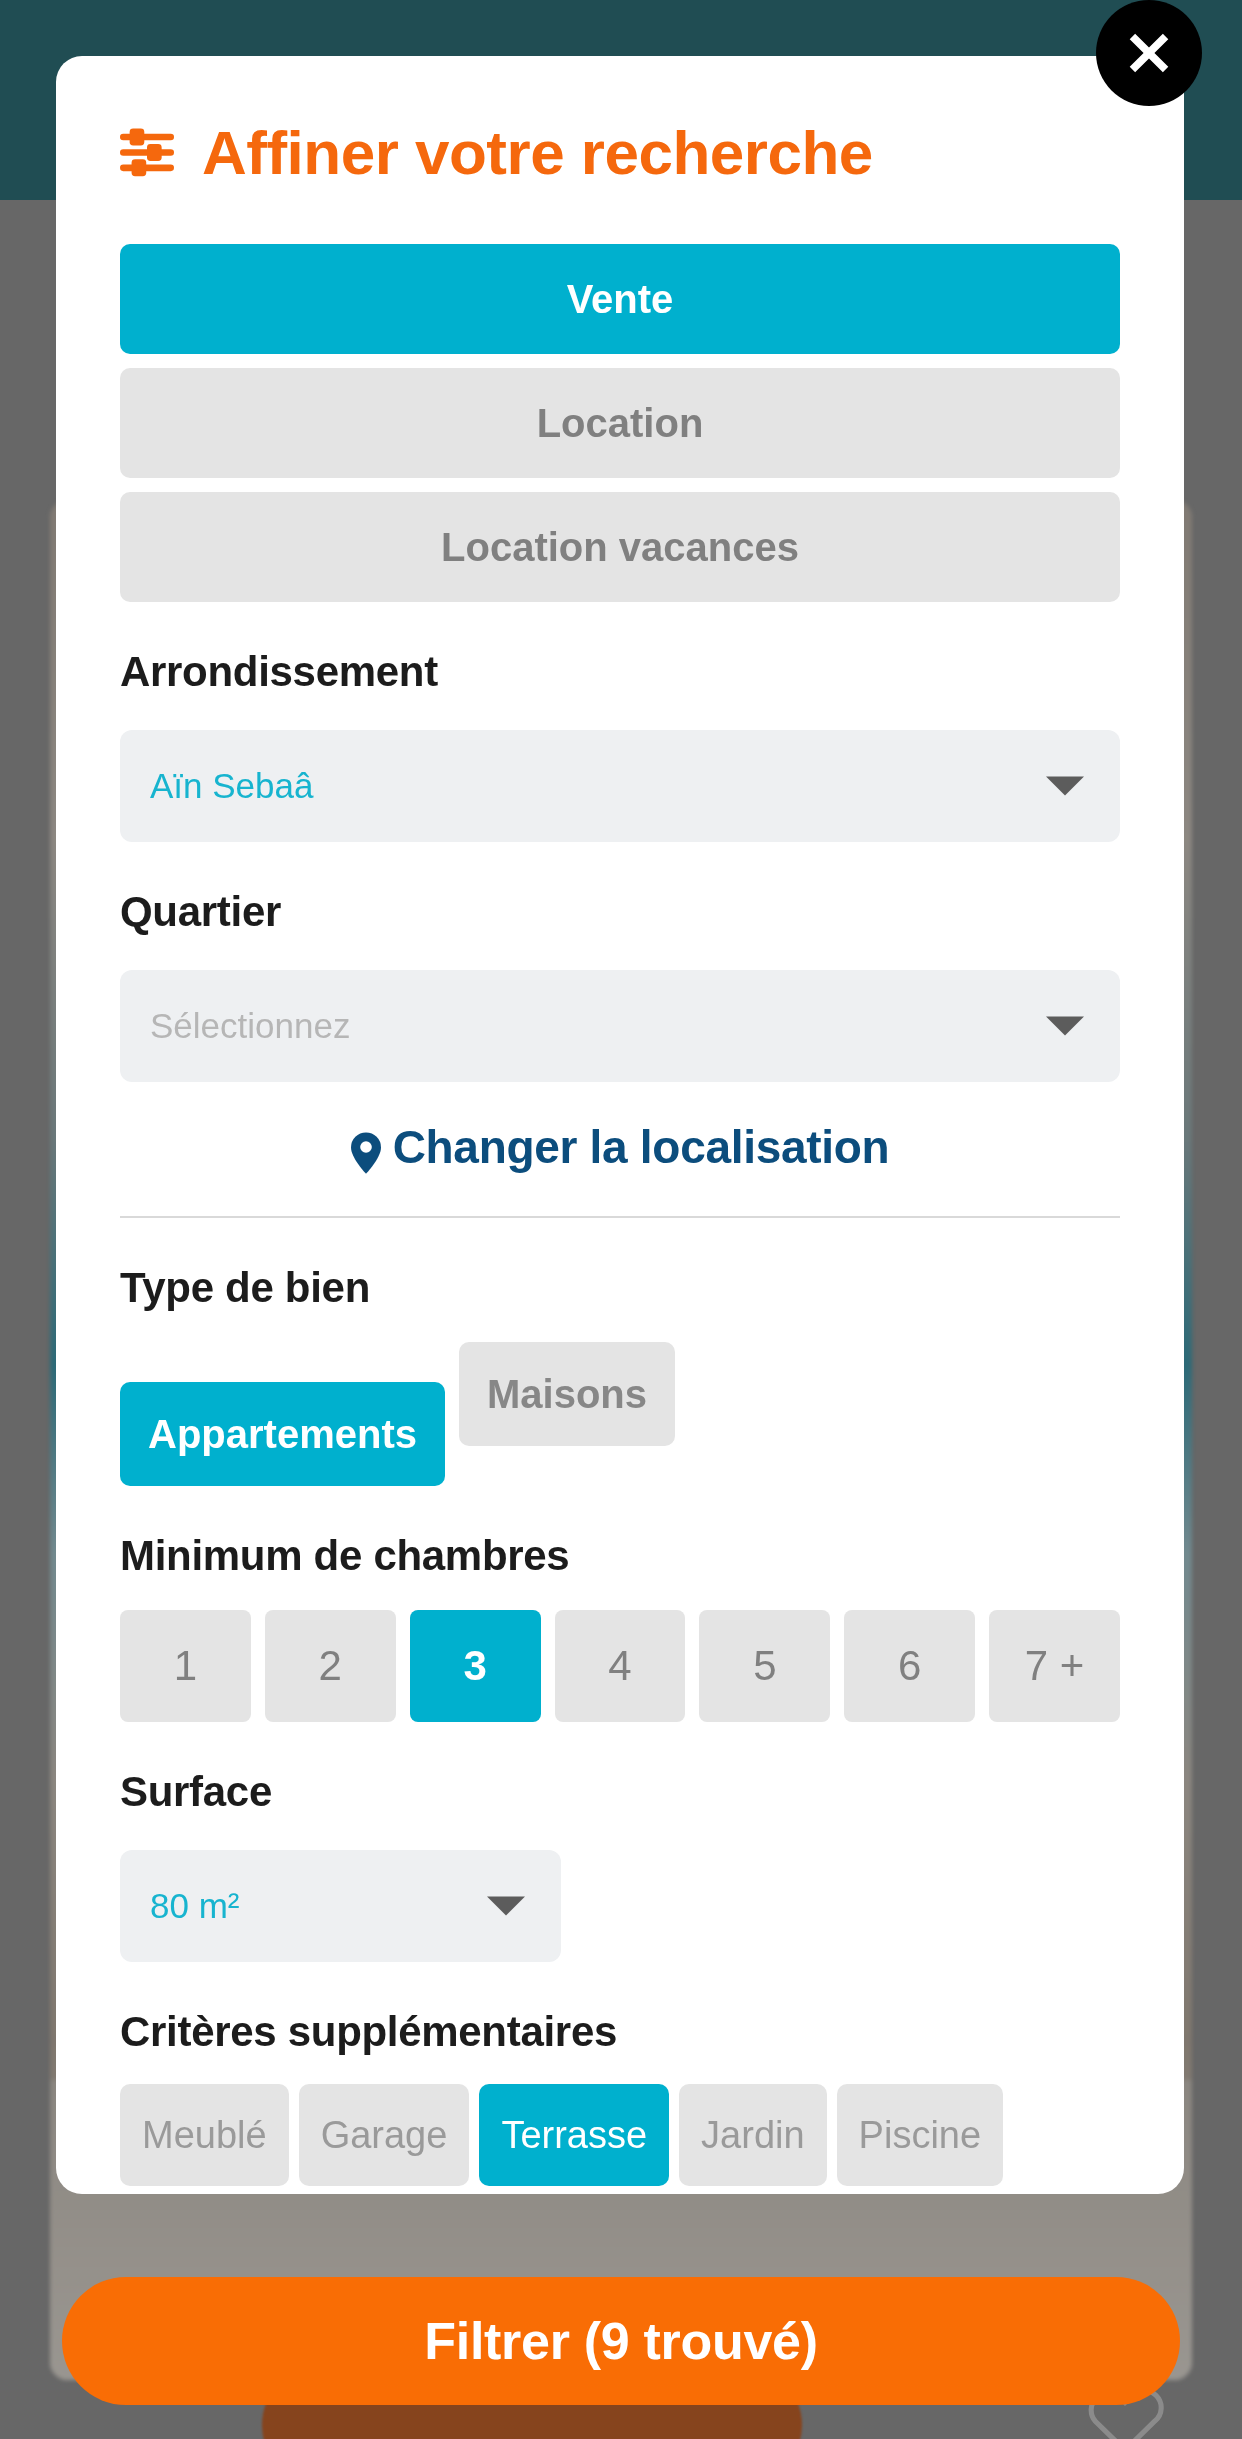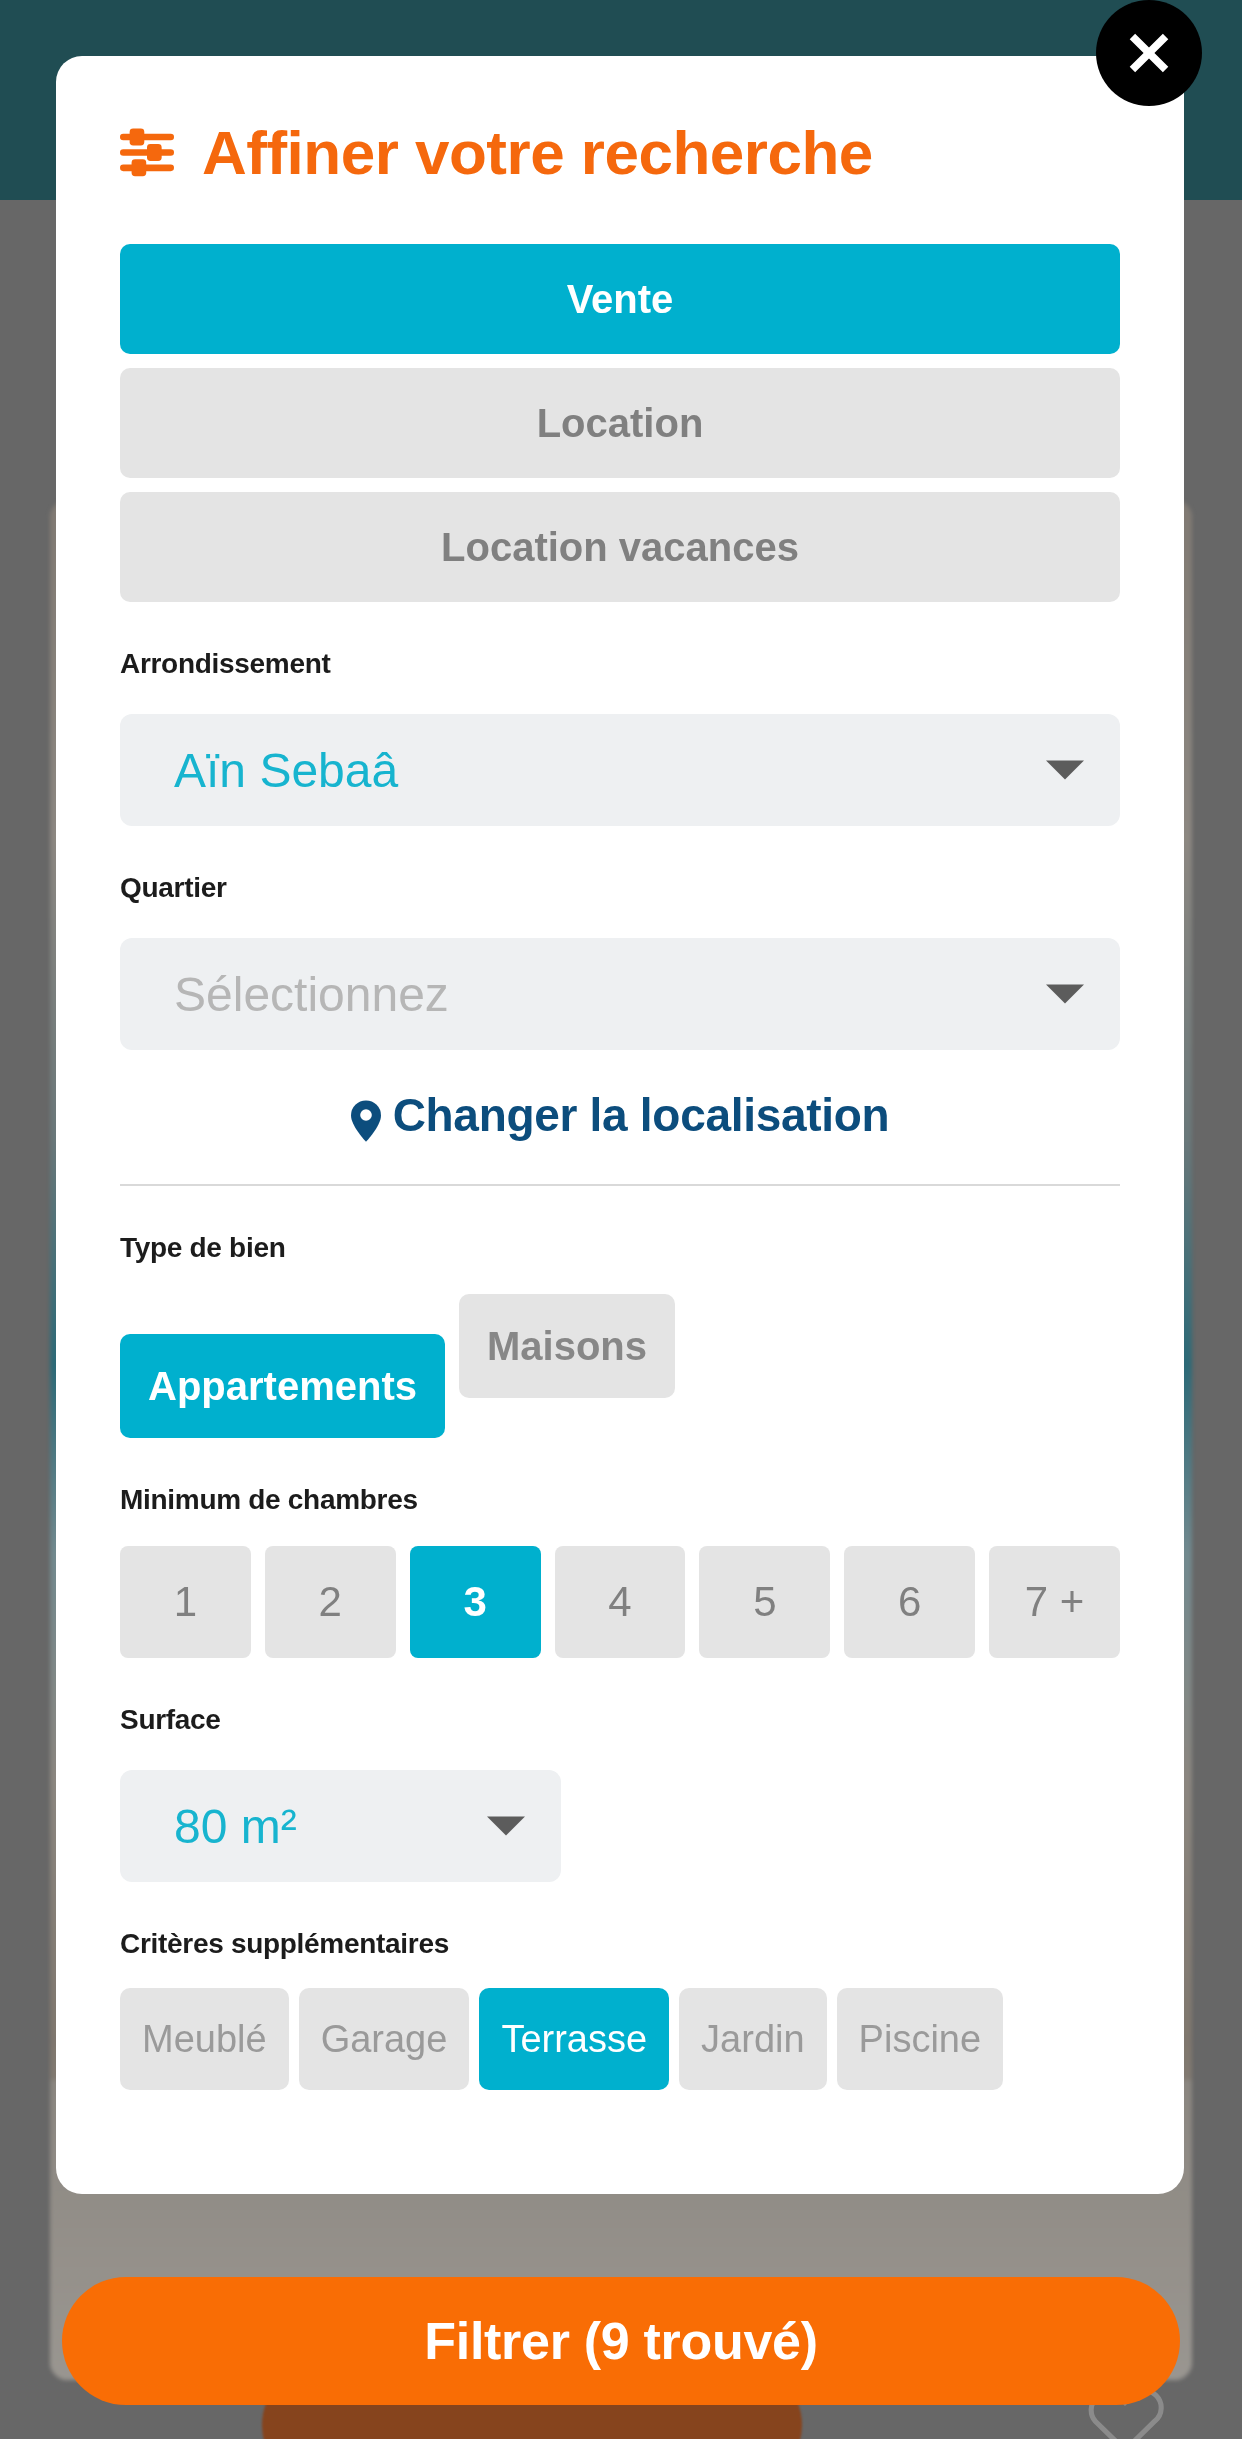--- a/index.html
+++ b/index.html
@@ -92,31 +92,31 @@
     border: none; cursor: pointer; border-radius: 10px;
     height: 110px; padding: 0 30px;
     font-family: inherit; font-size: 40px; font-weight: 700;
     background: #e4e4e4; color: #808080;
     display: flex; align-items: center; justify-content: center;
     white-space: nowrap;
   }
   .tab.active { background: #00b0ce; color: #fff; }
 
   .field-label {
-    font-size: 28px; font-weight: 700; color: #1c1c1c;
+    font-size: 42px; font-weight: 700; color: #1c1c1c;
     margin-top: 46px; letter-spacing: -.3px;
   }
 
   .select-wrap {
     position: relative; margin-top: 34px;
     height: 112px; background: #eef0f2; border-radius: 12px;
     display: flex; align-items: center; padding: 0 30px;
   }
   .select-wrap.half { width: 441px; }
-  .select-value { font-size: 48px; color: #17b4cf; margin-left: 24px; }
+  .select-value { font-size: 35px; color: #17b4cf; }
   .select-value.placeholder { color: #b6b6b6; }
   .caret {
     position: absolute; right: 36px; top: 50%; transform: translateY(-50%);
     width: 0; height: 0;
     border-left: 19px solid transparent; border-right: 19px solid transparent;
     border-top: 19px solid #5c5c5c;
   }
 
   .loc-link {
     display: flex; align-items: flex-end; justify-content: center;

